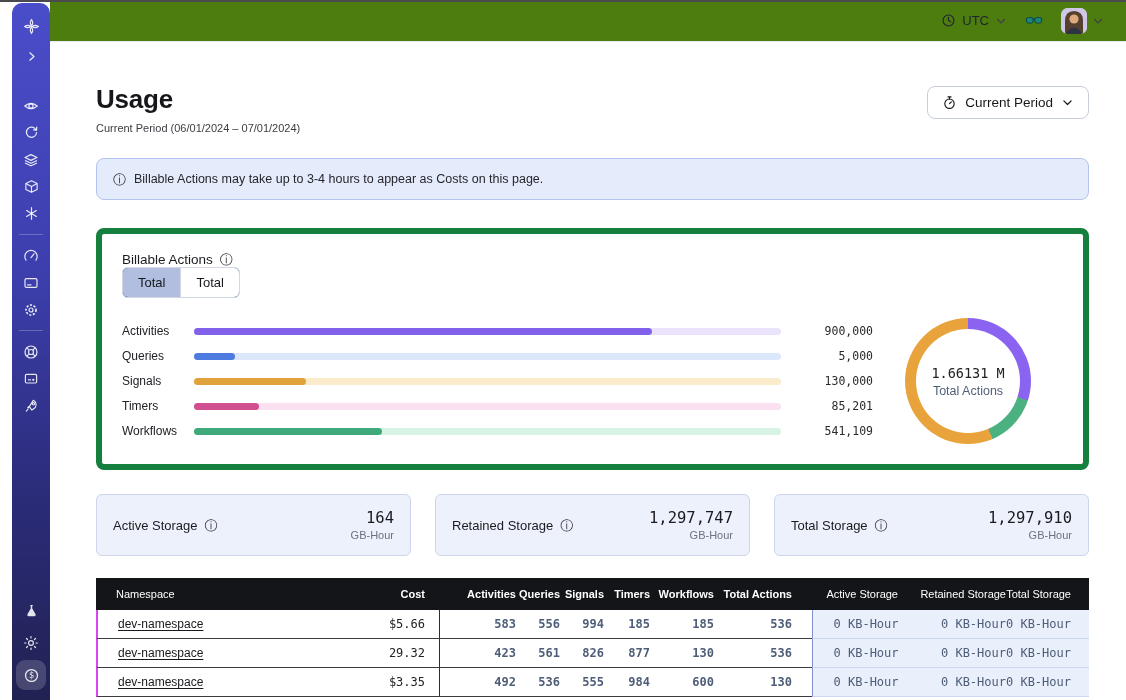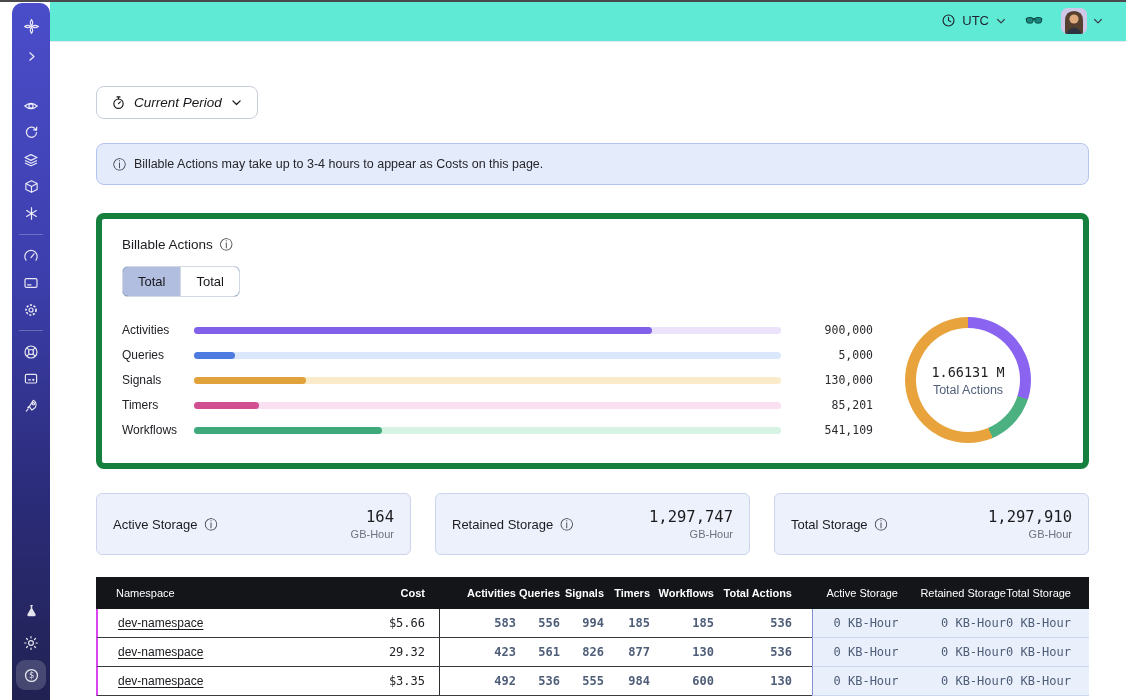--- a/index.html
+++ b/index.html
@@ -17,42 +17,42 @@
   .sb-btn { width:30px; height:27px; display:flex; align-items:center; justify-content:center;
     color:rgba(255,255,255,.88); flex:0 0 auto; cursor:pointer; }
   .sb-btn svg { display:block; }
   .sb-divider { width:24px; height:1px; background:rgba(255,255,255,.25); margin:7px 0; flex:0 0 auto; }
   .sb-spacer { flex:1 1 auto; }
   .sb-active { background:rgba(255,255,255,.17); border-radius:9px; width:30px; height:30px; margin-top:4px;}
 
   
   .main { margin-left:50px; }
   .topbar { height:42px; border-bottom:1px solid #e7e7f0; display:flex; align-items:center;
-    justify-content:flex-end; padding-right:22px; gap:17px; background:#5eead4; }
+    justify-content:flex-end; padding-right:22px; gap:17px; background:#4d7c0f; }
   .tz { display:flex; align-items:center; gap:6px; font-size:13px; color:#1f2430; cursor:pointer; }
   .goggles { display:flex; align-items:center; cursor:pointer; }
   .user { display:flex; align-items:center; gap:5px; cursor:pointer; }
   .avatar { width:26px; height:26px; border-radius:7px; background:#cfc7e8; overflow:hidden; }
 
   .content { padding:0 37px 0 46px; }
 
   .page-head { margin-top:42px; display:flex; justify-content:space-between; align-items:flex-start; }
   .page-title { font-size:26px; font-weight:600; letter-spacing:-.2px; color:#17171b; }
   .page-sub { margin-top:7px; font-size:11px; color:#3c3c43; }
   .period-btn { display:flex; align-items:center; gap:8px; border:1px solid #c7cdda; background:#fff;
-    border-radius:8px; padding:8px 14px; font-size:13.5px; color:#17171b; cursor:pointer; margin-top:2px;font-style:italic;}
+    border-radius:8px; padding:8px 14px; font-size:13.5px; color:#17171b; cursor:pointer; margin-top:2px;}
 
   .banner { margin-top:24px; background:#e4ebfb; border:1px solid #b5c4ee; border-radius:8px;
     padding:13px 16px; font-size:12.5px; color:#26262b; display:flex; align-items:center; gap:8px; }
   .info-glyph { font-size:13px; color:#33333a; line-height:1; }
 
   
   .card { margin-top:28px; background:#fff; border:6px solid #15803d; border-radius:8px; padding:18px 20px 20px; }
   .card-title { font-size:13.5px; color:#1b1b1f; display:flex; align-items:center; gap:7px; font-weight:400;}
-  .tabs { margin-top:14px; display:inline-flex; border:1px solid #d2d7e4; border-radius:6px; overflow:hidden; background:#0c4a6e;}
+  .tabs { display:inline-flex; border:1px solid #d2d7e4; border-radius:6px; overflow:hidden; background:#0c4a6e;}
   .tab { padding:7px 15px; font-size:13px; color:#17171b; background:#fff; cursor:pointer; border:none;}
   .tab.active { background:#b2bee0; }
   .tab + .tab { border-left:1px solid #d2d7e4; }
 
   .chart-wrap { display:flex; align-items:center; margin-top:20px; }
   .bars { flex:1 1 auto; }
   .crow { display:flex; align-items:center; height:25px; }
   .clabel { width:72px; flex:0 0 auto; font-size:12px; color:#212126; }
   .ctrack { flex:1 1 auto; height:7px; border-radius:4px; position:relative; }
   .cfill { position:absolute; left:0; top:0; bottom:0; border-radius:4px; }
@@ -251,20 +251,24 @@
         </svg>
       </div>
       <svg width="12" height="12" viewBox="0 0 16 16" fill="none" stroke="#3b3f4a" stroke-width="1.6" stroke-linecap="round" stroke-linejoin="round">
           <polyline points="3.5 6 8 10.5 12.5 6"></polyline>
         </svg>
     </div>
   </div>
 
   <div class="content">
     <div class="page-head">
+      <div>
+        <h1 class="page-title">Usage</h1>
+        <div class="page-sub">Current Period (06/01/2024 – 07/01/2024)</div>
+      </div>
       <button class="period-btn">
         <svg width="15" height="15" viewBox="0 0 16 16" fill="none" stroke="#17171b" stroke-width="1.2" stroke-linecap="round">
           <circle cx="8" cy="9.3" r="5"></circle>
             <path d="M8 2 V4.3 M6.4 2 H9.6 M8 9.3 L10 7.3"></path>
         </svg>
         <span>Current Period</span>
         <svg width="13" height="13" viewBox="0 0 16 16" fill="none" stroke="#17171b" stroke-width="1.5" stroke-linecap="round" stroke-linejoin="round">
             <polyline points="3.5 6 8 10.5 12.5 6"></polyline>
           </svg>
       </button>

